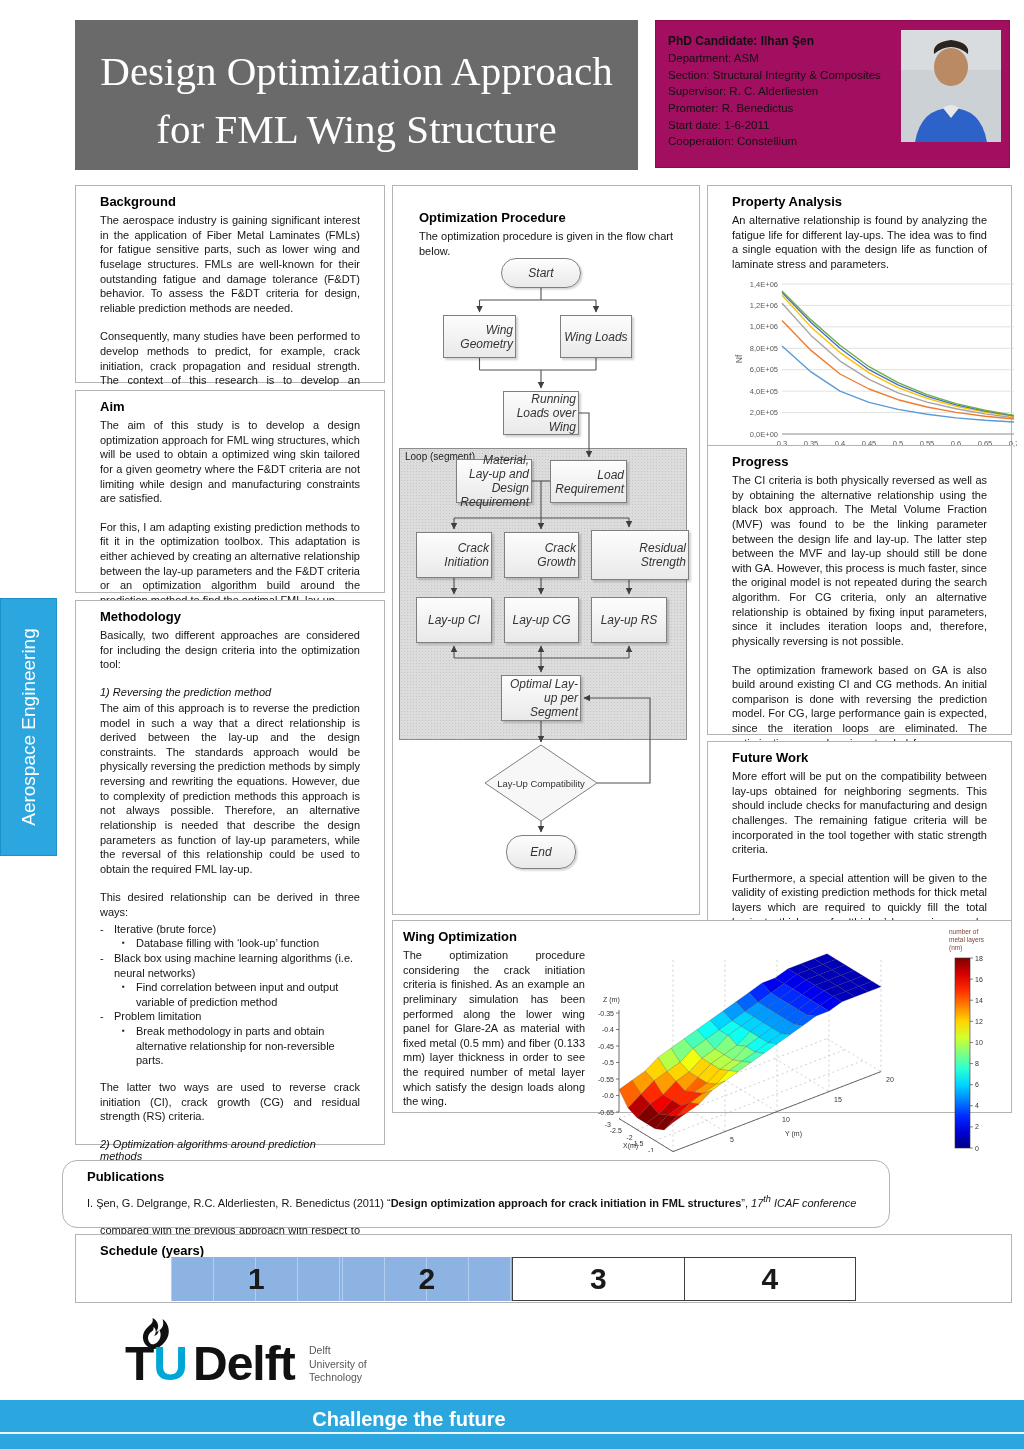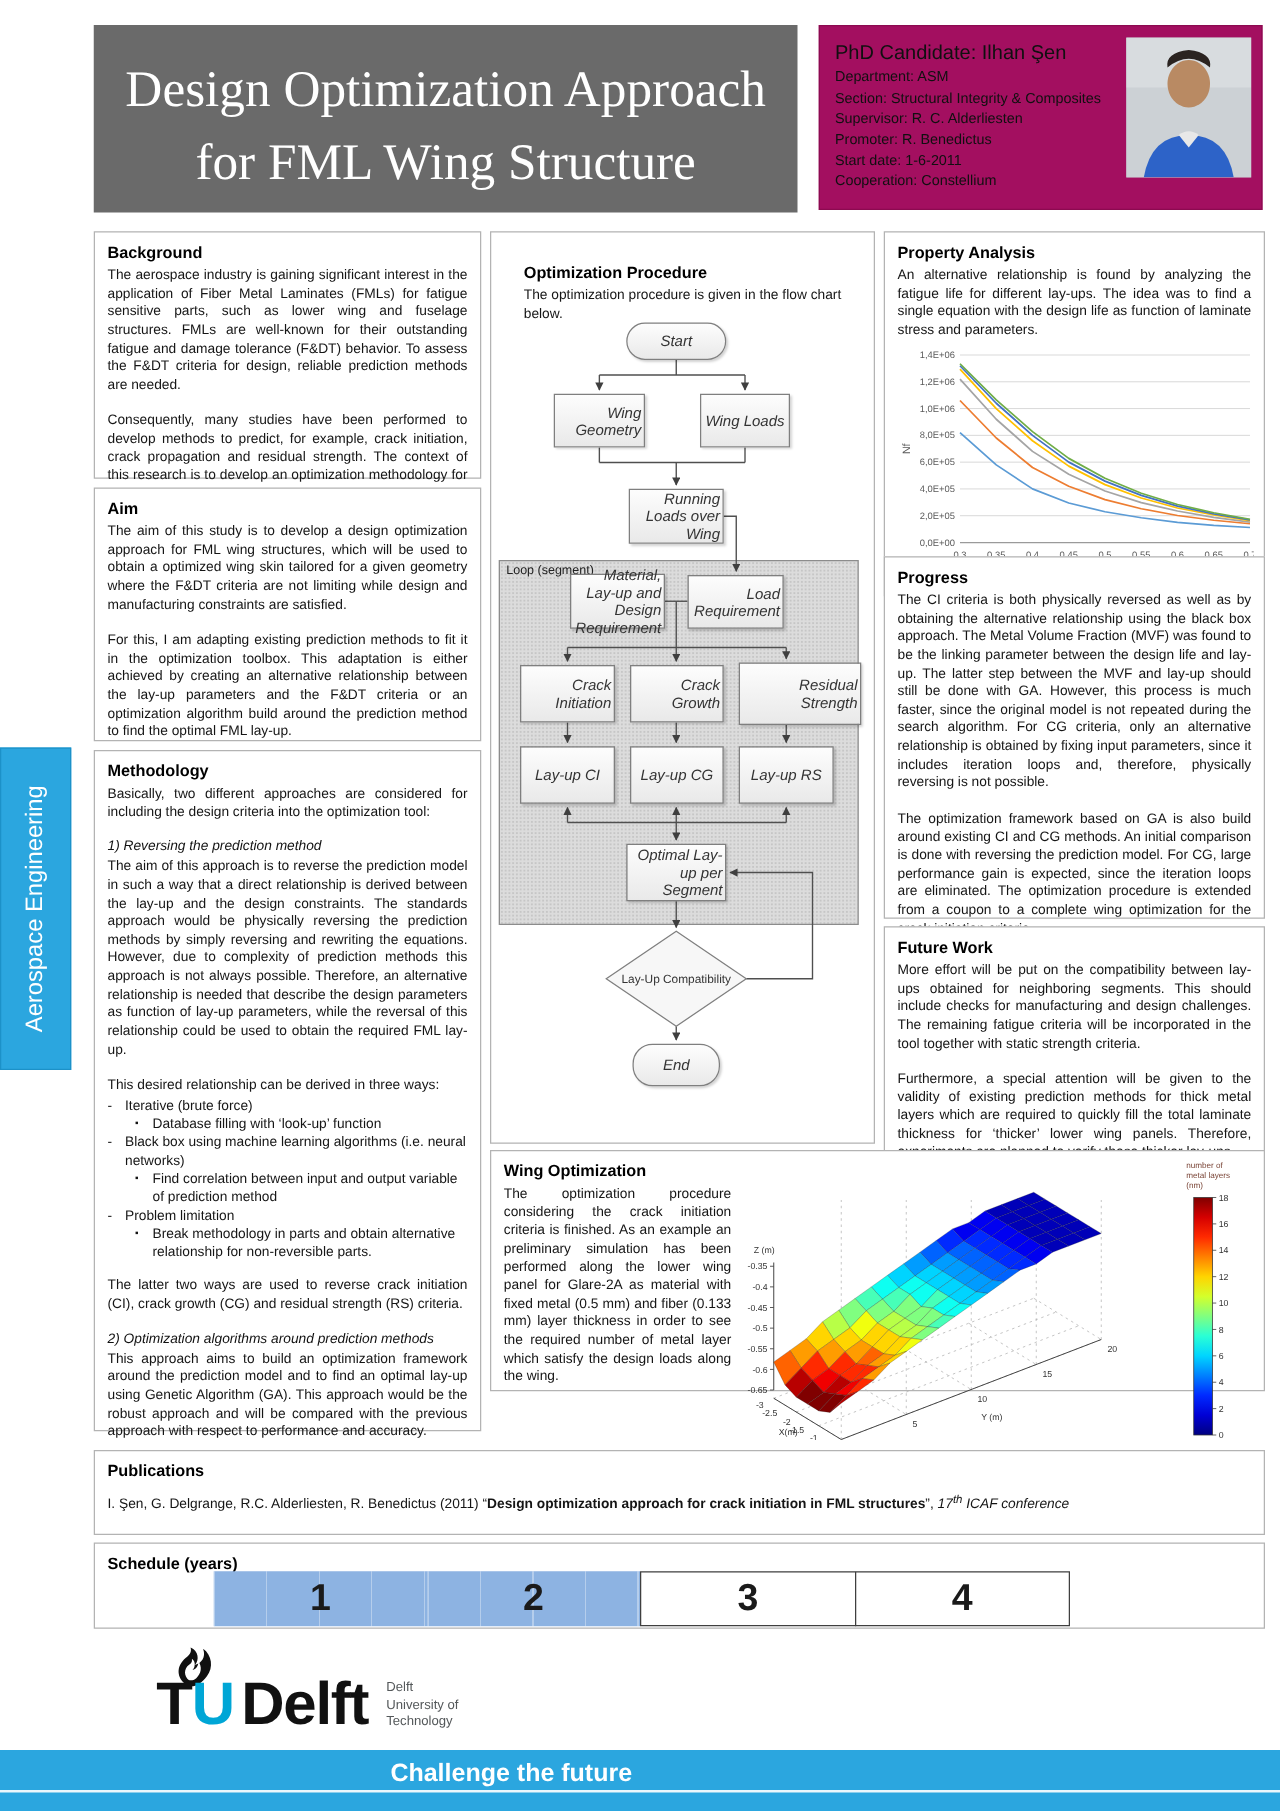--- a/index.html
+++ b/index.html
@@ -5,43 +5,43 @@
   html,body{margin:0;padding:0;background:#fff;}
   #page{position:relative;width:1024px;height:1449px;background:#ffffff;overflow:hidden;
         font-family:"Liberation Sans",sans-serif;color:#111;}
   
   #title-box{position:absolute;left:75px;top:20px;width:563px;height:150px;background:#6a6a6a;
              color:#fff;font-family:"Liberation Serif",serif;text-align:center;
              font-size:41px;line-height:1.42;padding-top:22px;box-sizing:border-box;}
   
   #candidate-box{position:absolute;left:655px;top:20px;width:355px;height:148px;background:#a30f60;
                  border:1px solid #8c0a50;box-sizing:border-box;padding:13px 12px;color:#101010;}
-  .cand-name{font-size:16px;font-weight:normal;margin-bottom:2px;}
+  .cand-name{font-size:12px;font-weight:bold;margin-bottom:2px;}
   #candidate-lines div{font-size:11.5px;line-height:1.45;}
   #candidate-photo{position:absolute;right:8px;top:9px;width:100px;height:112px;background:#c9ced2;overflow:hidden;}
   
   #side-tab{position:absolute;left:0;top:598px;width:57px;height:258px;background:#2ba6df;border:1px solid #1c91c8;
             box-sizing:border-box;display:flex;align-items:center;justify-content:center;}
   #side-tab span{transform:rotate(-90deg);white-space:nowrap;color:#fff;font-size:19px;}
   
-  .section{position:absolute;background:#fff;border:1px solid #b3b3b3;box-sizing:border-box;padding:8px 10px;}
+  .section{position:absolute;background:#fff;border:1px solid #b3b3b3;box-sizing:border-box;padding:8px 24px;}
   .sec-title{font-weight:bold;font-size:13px;margin:0 0 4px 0;color:#000;}
   .body-text{font-size:11px;line-height:1.33;text-align:justify;margin:0 0 14px 0;color:#151515;}
   .body-text:last-child{margin-bottom:0;}
   .subhead{font-size:11px;font-style:italic;margin:0 0 3px 0;}
   #box-background{left:75px;top:185px;width:310px;height:198px;}
   #box-aim{left:75px;top:390px;width:310px;height:203px;}
   #box-methodology{left:75px;top:600px;width:310px;height:545px;}
   #box-optproc{left:392px;top:185px;width:308px;height:730px;padding:16px;}
   #box-optproc .inner-pad{padding:8px 10px 0;}
   #box-property{left:707px;top:185px;width:305px;height:292px;}
   #box-progress{left:707px;top:445px;width:305px;height:290px;}
   #box-future{left:707px;top:741px;width:305px;height:184px;}
   #box-wing{left:392px;top:920px;width:620px;height:193px;padding:0;}
-  #box-publications{left:75px;top:1160px;width:937px;height:68px;}
+  #box-publications{left:62px;top:1160px;width:828px;height:68px;border-radius:15px;}
   #box-schedule{left:75px;top:1234px;width:937px;height:69px;}
   
   .bullet{display:flex;font-size:11px;line-height:1.33;color:#151515;}
   .bullet .marker{flex:0 0 14px;text-align:left;}
   .bullet.l2{margin-left:22px;}
   .bullet.l2 .marker{flex:0 0 14px;font-size:8px;padding-top:2px;}
   .gap8{height:12px;}
   
   #flowchart{position:absolute;left:0;top:62px;width:306px;height:660px;}
   .loop{position:absolute;left:6px;top:200px;width:288px;height:292px;background:#dcdcdc;

